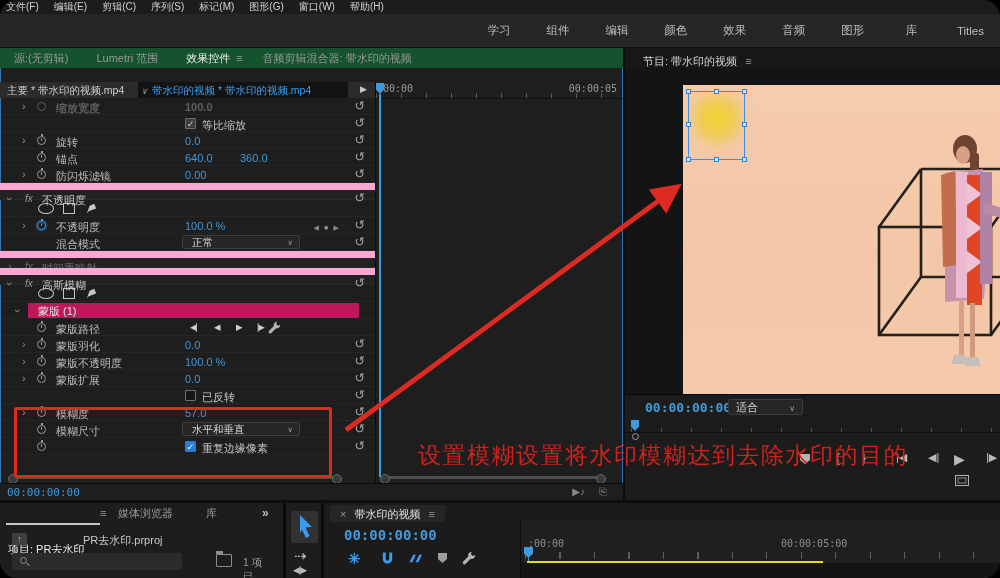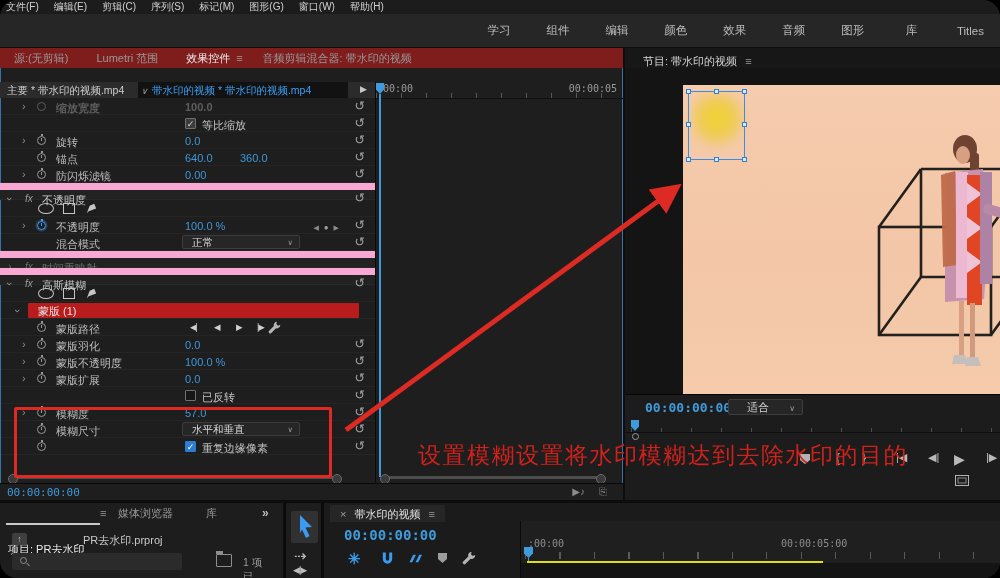--- a/index.html
+++ b/index.html
@@ -14,21 +14,21 @@
 
   
   .wsbar { position:absolute; left:0; top:14px; width:1000px; height:33px; background:#262626;
            display:flex; align-items:center; font-size:11.5px; color:#bdbdbd; }
   .wsbar .spacer { width:470px; }
   .wsbar span { margin-right:0; width:59px; text-align:center; }
 
   
   .ecpanel { position:absolute; left:0; top:48px; width:623px; height:452px; background:#1e1e1e;
              outline:1px solid #3474ab; outline-offset:-1px; }
-  .ptabs { position:absolute; left:0; top:0; width:100%; height:20px; background:#7f1d1d;
+  .ptabs { position:absolute; left:0; top:0; width:100%; height:20px; background:#14532d;
            display:flex; align-items:center; font-size:11px; color:#989898; }
   .ptabs .tab { padding:0 14px; white-space:nowrap; }
   .ptabs .tab.active { color:#ededed; }
   .ptabs .ham { color:#9a9a9a; margin-left:-8px; margin-right:6px; font-size:11px; }
 
   .echead { position:absolute; left:0; top:34px; width:375px; height:16px; background:#2b2b2b; }
   .echead .master { position:absolute; left:7px; top:2px; font-size:10.5px; color:#cfcfcf; white-space:nowrap; }
   .echead .clipsel { position:absolute; left:138px; top:0; width:210px; height:16px; background:#121212;
                      color:#3da0f5; font-size:10.5px; line-height:16px; padding-left:14px; white-space:nowrap; overflow:hidden; }
   .echead .clipsel .cv { position:absolute; left:3px; top:1px; color:#9a9a9a; font-size:9px; }
@@ -58,21 +58,21 @@
   .dd .ddc { position:absolute; right:6px; top:1px; font-style:normal; font-size:7.5px; color:#9a9a9a; }
   .cb { position:absolute; left:185px; top:2.5px; width:11px; height:11px; background:#161616;
         border:1px solid #6f6f6f; border-radius:1px; font-size:9px; line-height:10px; text-align:center; color:#d8d8d8; }
   .cb.on { background:#3c3c3c; }
   .cb.on.blue { background:#2d7dd2; border-color:#2d7dd2; color:#fff; }
   .cblab { position:absolute; left:202px; top:2.5px; font-size:11px; color:#c4c4c4; white-space:nowrap; }
   .knav { position:absolute; right:36px; top:3px; }
   .knav i { font-style:normal; font-size:7px; color:#8b8b8b; margin-left:5px; }
   .knav .kdot { font-size:8px; color:#9d9d9d; }
   .rst { position:absolute; right:10px; top:1px; font-size:12.5px; color:#a0a0a0; line-height:14px; }
-  .mbar { position:absolute; left:28px; right:16px; top:0.5px; height:15px; background:#b91c1c; border-radius:1px; }
+  .mbar { position:absolute; left:28px; right:16px; top:0.5px; height:15px; background:#be185d; border-radius:1px; }
   .mlab { position:absolute; left:10px; top:1.5px; font-size:11px; color:#e3e3e3; }
   .shp { position:absolute; top:3px; border:1.4px solid #c4c4c4; }
   .shp.ell { left:38px; width:16px; height:11px; border-radius:50%; }
   .shp.rect { left:63px; width:12px; height:11px; }
   .penicon { position:absolute; left:85px; top:2px; width:13px; height:13px; }
   .mpk { position:absolute; top:3px; font-size:8.5px; color:#cfcfcf; letter-spacing:-1px; }
   .wrench { position:absolute; left:268px; top:2px; width:13px; height:13px; }
 
   .minitl { position:absolute; left:375px; top:34px; width:248px; height:401px; border-left:1px solid #0a0a0a; }
   .minitl .rlabel { position:absolute; top:1px; font-size:10px; color:#9a9a9a; font-family:"DejaVu Sans Mono",monospace; }
@@ -101,21 +101,21 @@
            background:linear-gradient(180deg,#f6ccae 0%,#f2c6a6 55%,#f5cbab 100%); }
   .scene { position:absolute; left:0; top:0; }
   .wmblob { position:absolute; left:7px; top:8px; width:54px; height:56px; filter:blur(5px);
             background:radial-gradient(circle at 50% 45%, #f2d331 0%, #eecb4e 40%, rgba(242,205,120,0) 78%); }
   .maskrect { position:absolute; left:5px; top:6px; width:57px; height:69px; border:1.5px solid #3b8de4; }
   .hdl { position:absolute; width:5px; height:5px; background:#dcebfa; border:1px solid #2f7fd6; }
   .pmctrl { position:absolute; left:0; top:346px; width:375px; height:106px; background:#1c1c1c; border-top:1px solid #050505; }
   .pmctrl .tc { position:absolute; left:20px; top:5px; color:#3f9bdc; font-size:13px; font-weight:bold;
                 font-family:"DejaVu Sans Mono",monospace; }
   .fitdd { position:absolute; left:103px; top:4px; width:75px; height:16px; background:#262626;
-           border:1px solid #3d3d3d; border-radius:2px; font-size:11px; color:#d5d5d5; line-height:14px; padding-left:18px; }
+           border:1px solid #3d3d3d; border-radius:2px; font-size:11px; color:#d5d5d5; line-height:14px; padding-left:7px; }
   .fitdd .ddc { position:absolute; right:7px; top:2px; font-style:normal; font-size:8px; color:#9a9a9a; }
   .pmruler { position:absolute; left:0; top:24px; width:375px; height:14px;
              background:repeating-linear-gradient(90deg,#4e4e4e 0 1px,transparent 1px 30px);
              background-position:6px 0; background-size:100% 5px; background-repeat:no-repeat;
              background-position-y:9px; border-bottom:1px solid #0e0e0e; }
   .pmpin { position:absolute; left:6px; top:25px; width:8px; height:11px; background:#3f9bdc;
            clip-path:polygon(0 0,100% 0,100% 58%,50% 100%,0 58%); }
   .pmring { position:absolute; left:7px; top:38px; width:7px; height:7px; border:1.2px solid #9a9a9a; border-radius:50%; }
   .trans { position:absolute; top:56px; color:#b9b9b9; font-size:12px; }
   .trans.small { font-size:11px; }

